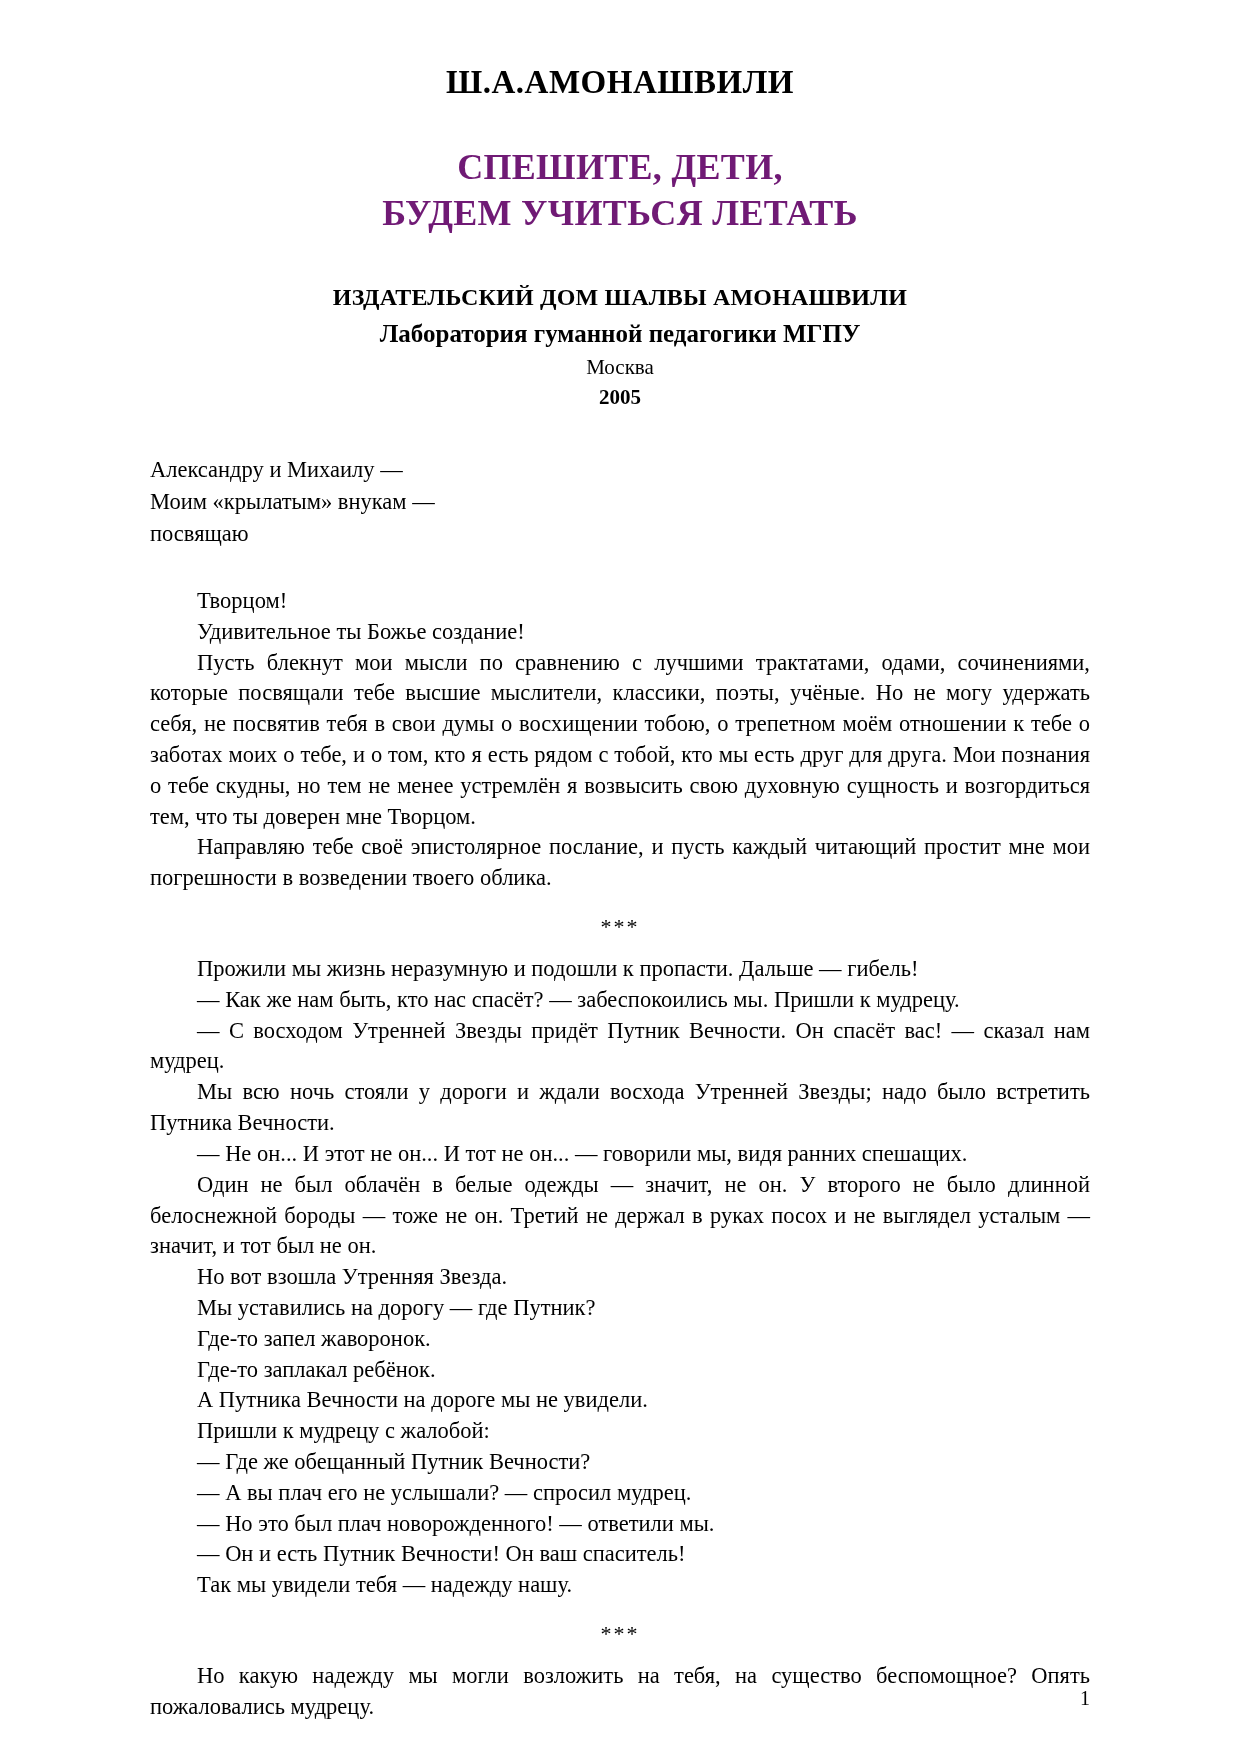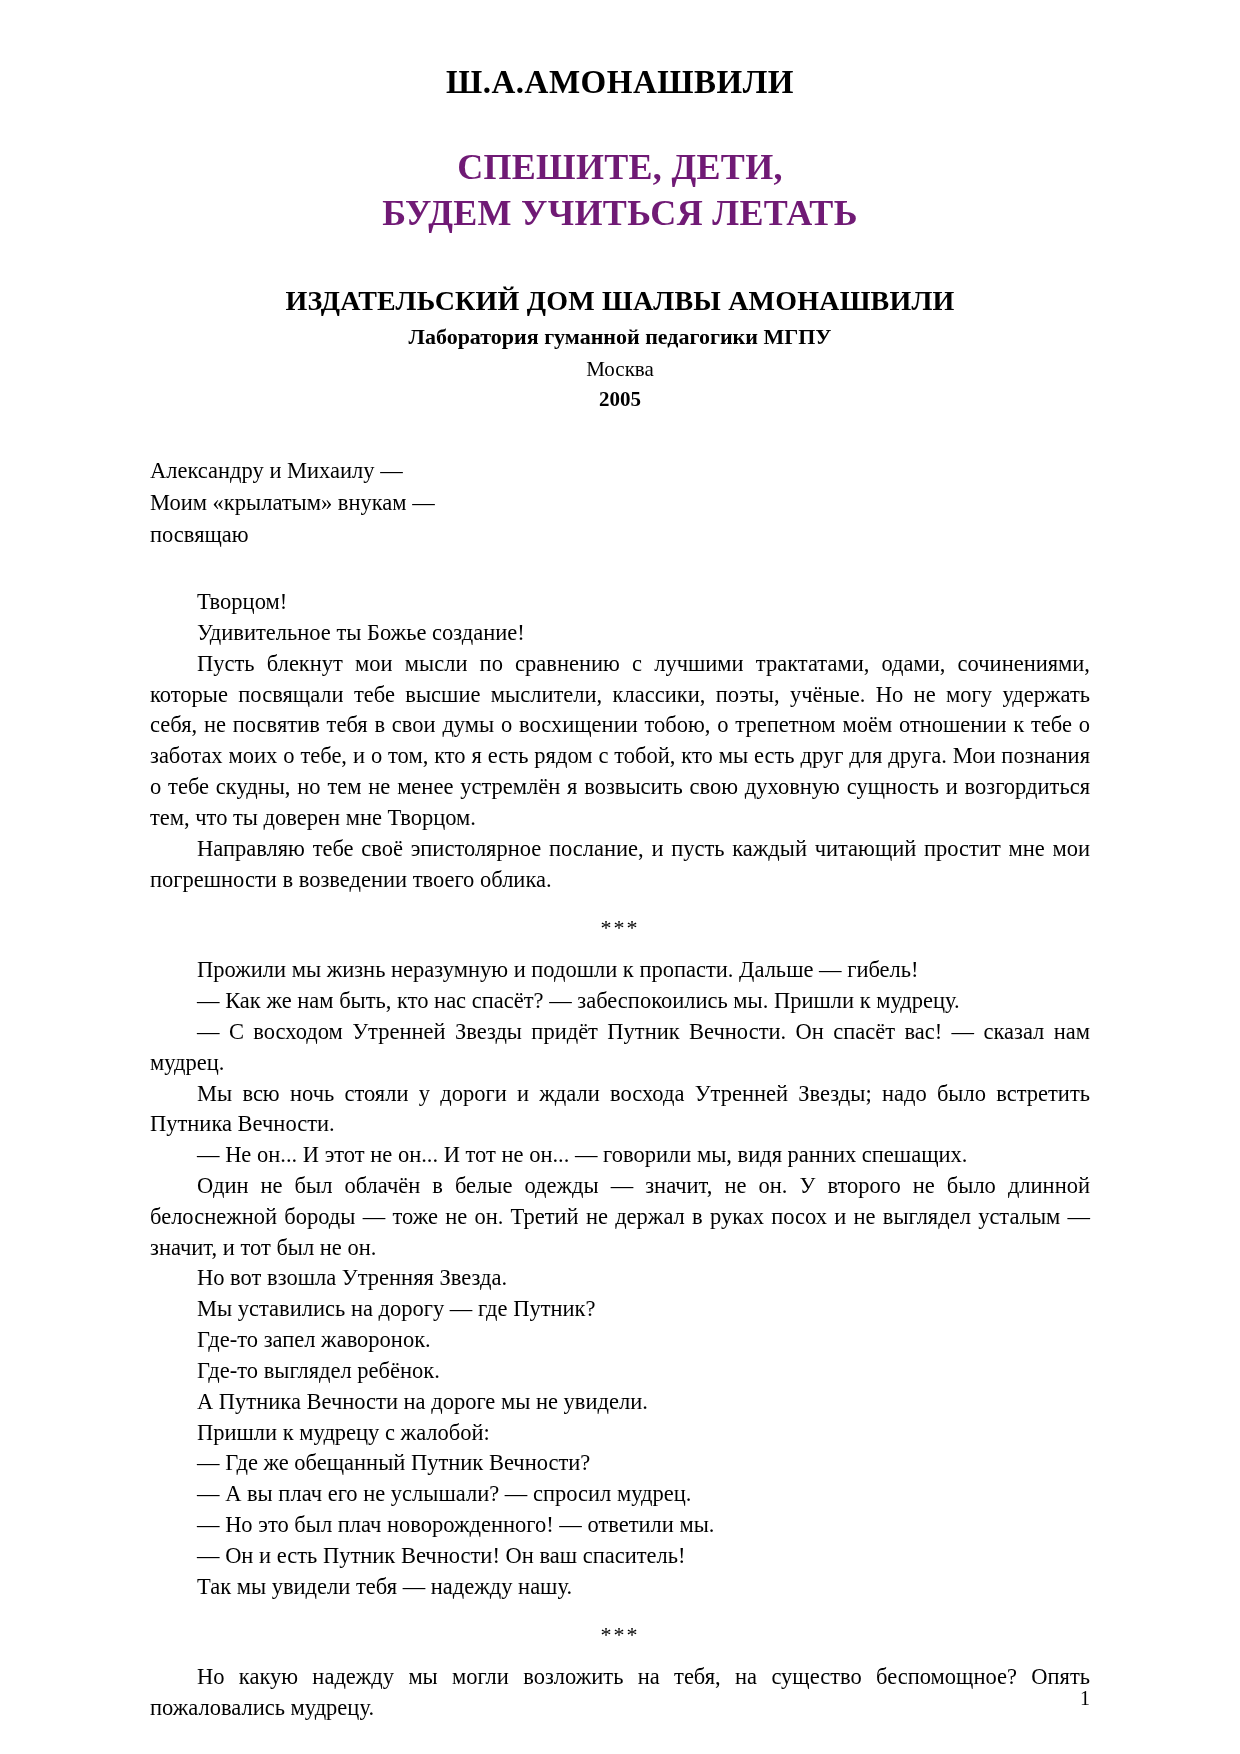--- a/index.html
+++ b/index.html
@@ -44,27 +44,27 @@
   }
   .book-title .t-line { display: block; }
 
   .imprint {
     text-align: center;
     margin-top: 46px;
     line-height: 1.33;
   }
   .imprint .publisher {
     font-weight: bold;
-    font-size: 28px;
+    font-size: 24px;
     letter-spacing: 0.2px;
     display: block;
   }
   .imprint .lab {
     font-weight: bold;
-    font-size: 22px;
+    font-size: 25px;
     display: block;
     margin-top: 3px;
   }
   .imprint .city {
     font-weight: normal;
     font-size: 21px;
     display: block;
     margin-top: 4px;
   }
   .imprint .year {
@@ -149,21 +149,21 @@
 
     <p class="para indent plain">Прожили мы жизнь неразумную и подошли к пропасти. Дальше — гибель!</p>
     <p class="para indent plain">— Как же нам быть, кто нас спасёт? — забеспокоились мы. Пришли к мудрецу.</p>
     <p class="para indent">—  С восходом Утренней Звезды придёт Путник Вечности. Он спасёт вас! — сказал нам мудрец.</p>
     <p class="para indent">Мы всю ночь стояли у дороги и ждали восхода Утренней Звезды; надо было встретить Путника Вечности.</p>
     <p class="para indent plain">— Не он... И этот не он... И тот не он... — говорили мы, видя ранних спешащих.</p>
     <p class="para indent">Один не был облачён в белые одежды — значит, не он. У второго не было длинной белоснежной бороды — тоже не он. Третий не держал в руках посох и не выглядел усталым — значит, и тот был не он.</p>
     <p class="para indent plain">Но вот взошла Утренняя Звезда.</p>
     <p class="para indent plain">Мы уставились на дорогу — где Путник?</p>
     <p class="para indent plain">Где-то запел жаворонок.</p>
-    <p class="para indent plain">Где-то выглядел ребёнок.</p>
+    <p class="para indent plain">Где-то заплакал ребёнок.</p>
     <p class="para indent plain">А Путника Вечности на дороге мы не увидели.</p>
     <p class="para indent plain">Пришли к мудрецу с жалобой:</p>
     <p class="para indent plain">— Где же обещанный Путник Вечности?</p>
     <p class="para indent plain">— А вы плач его не услышали? — спросил мудрец.</p>
     <p class="para indent plain">—  Но это был плач новорожденного! — ответили мы.</p>
     <p class="para indent plain">— Он и есть Путник Вечности! Он ваш спаситель!</p>
     <p class="para indent plain">Так мы увидели тебя — надежду нашу.</p>
 
     <div class="sep">***</div>
 

